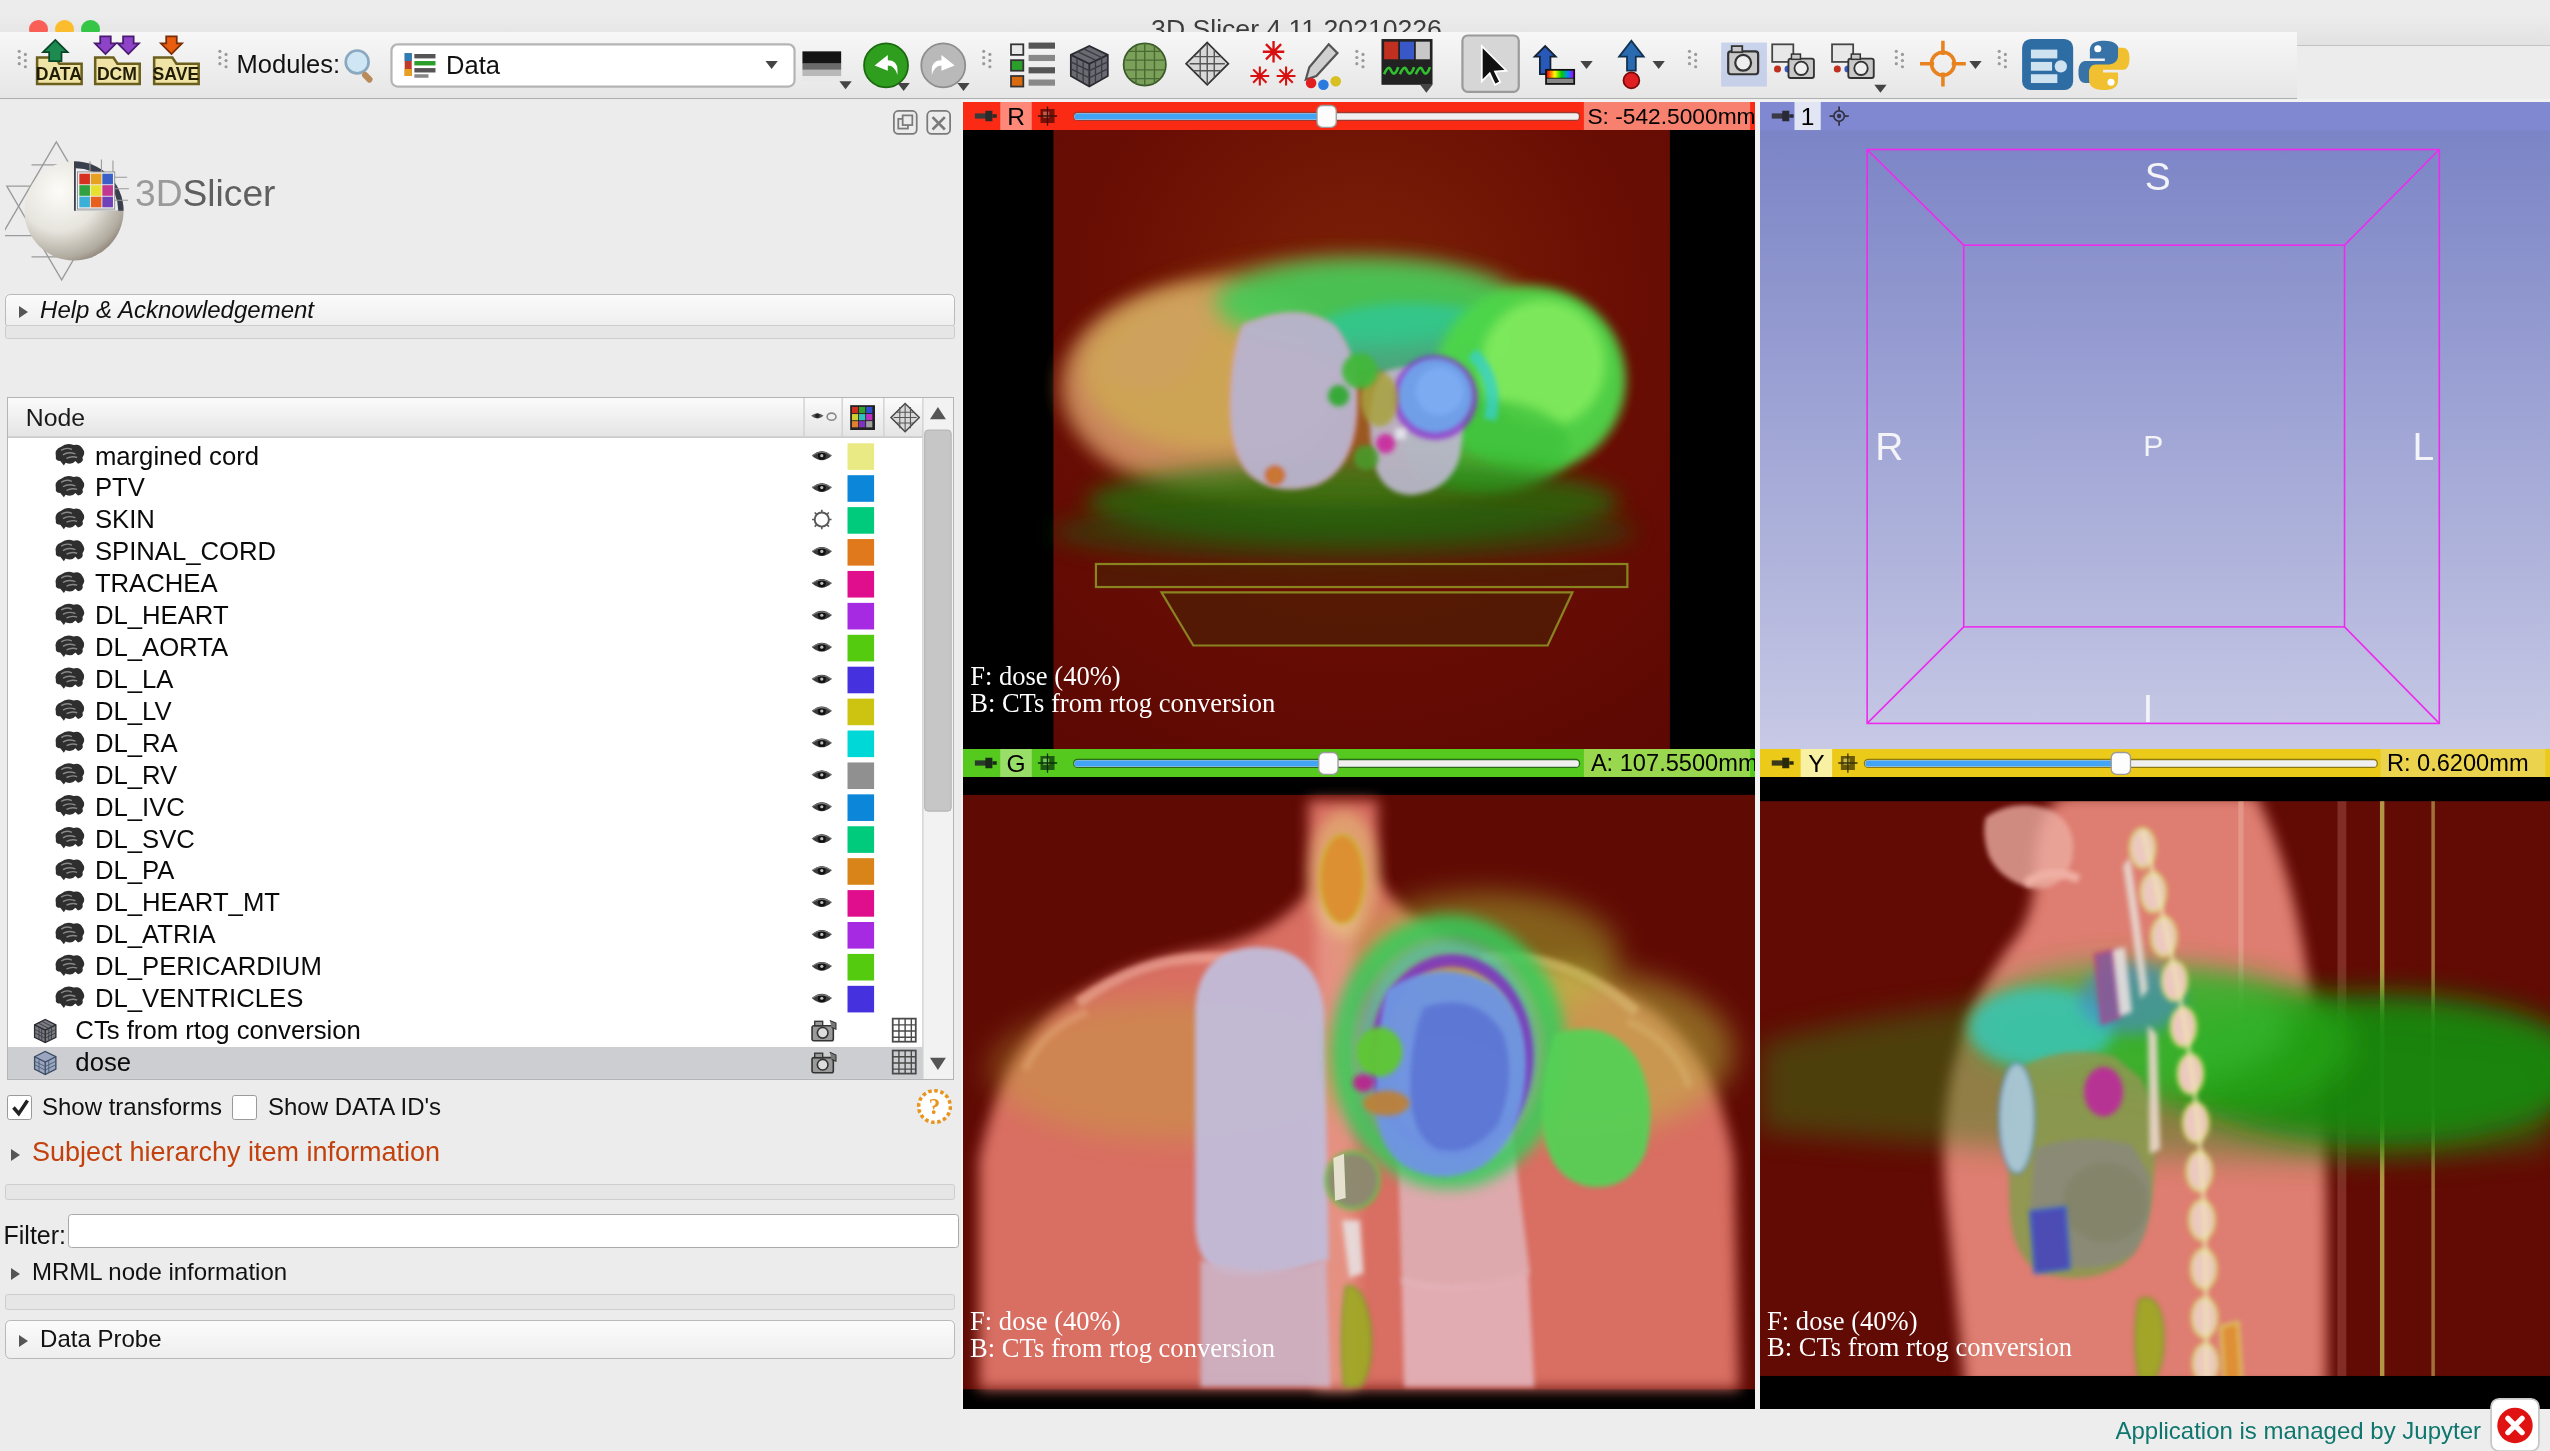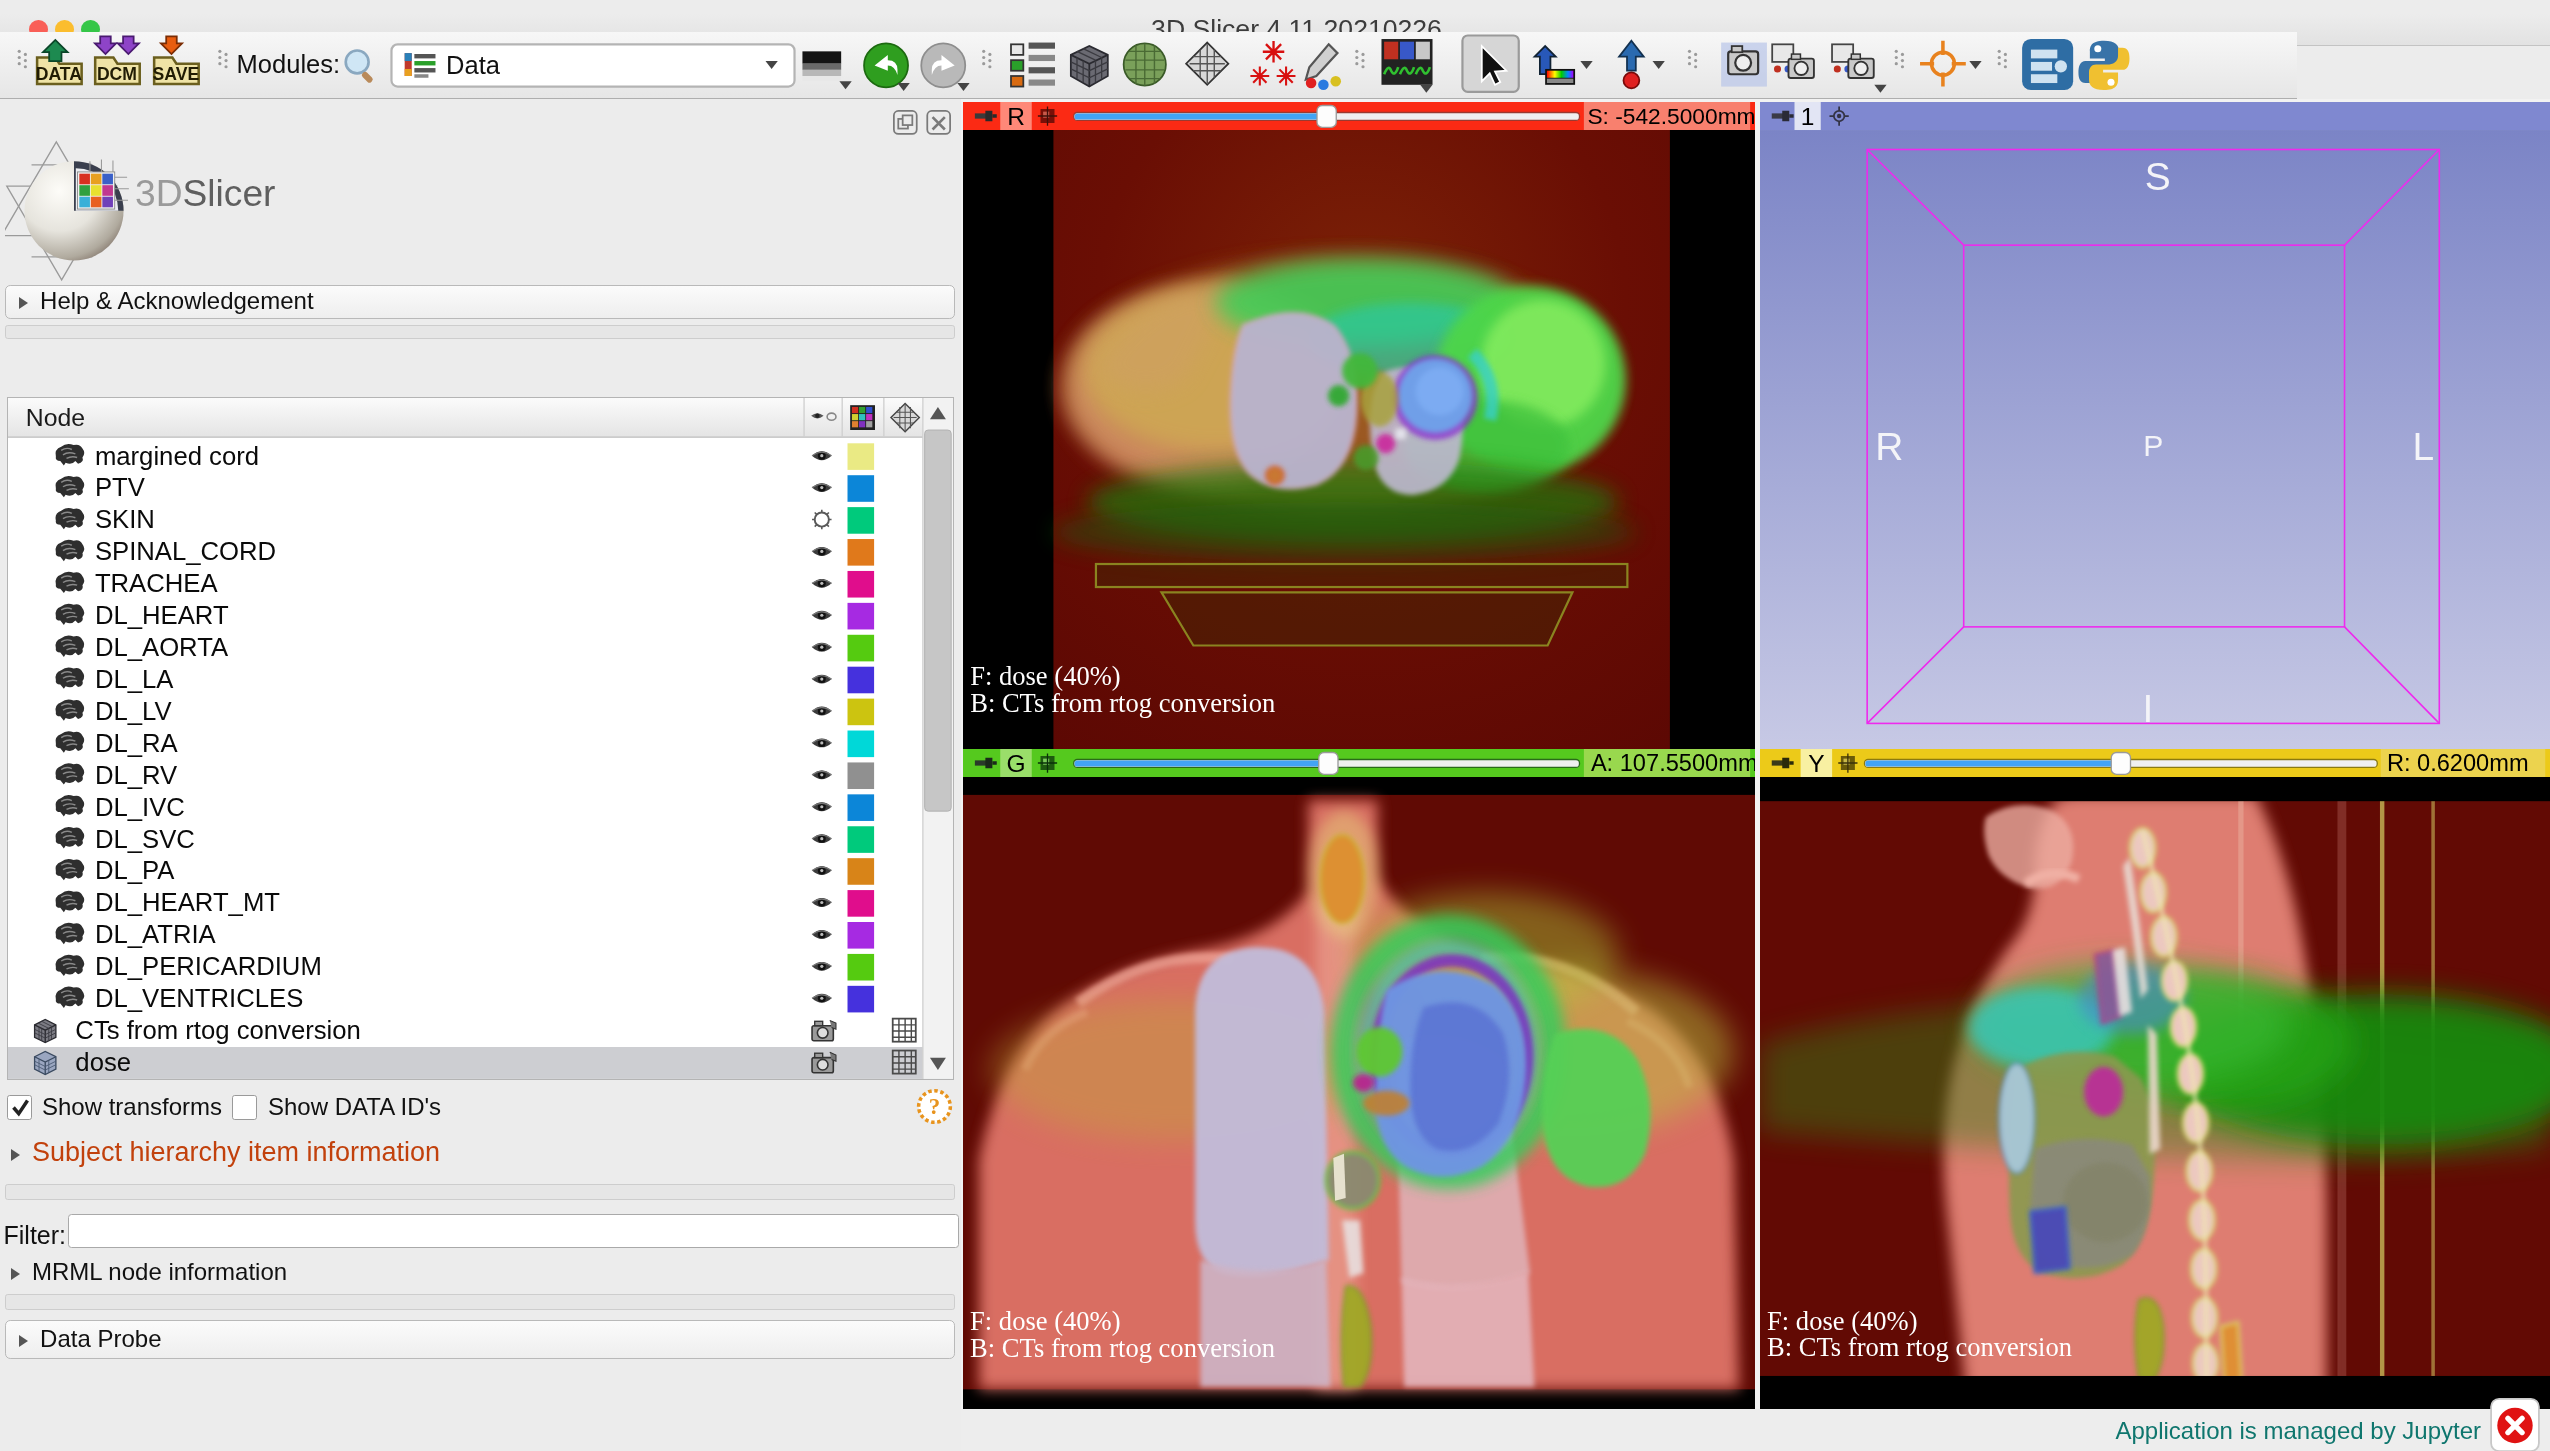--- a/index.html
+++ b/index.html
@@ -268,21 +268,21 @@
         <rect x="97" y="53" width="12" height="12" fill="#e8e030"></rect>
         <rect x="110" y="53" width="12" height="12" fill="#c03890"></rect>
       <rect x="84" y="66" width="12" height="12" fill="#3ab0d8"></rect>
         <rect x="97" y="66" width="12" height="12" fill="#e86020"></rect>
         <rect x="110" y="66" width="12" height="12" fill="#7040b8"></rect>
       <path d="M124 44 L138 44 M124 57 L140 57 M124 70 L139 70 M96 38 L96 26 M109 38 L109 24 M122 38 L122 25" stroke="#999" stroke-width="1.2"></path>
     </g>
     <text x="147" y="77" font-size="42" fill="#9a9a9a" font-family="Liberation Sans">3D<tspan fill="#5f5f5f">Slicer</tspan></text>
   </svg>
 
-  <div class="collapse" style="top:186px;"><span class="tri"></span>Help &amp; Acknowledgement</div>
+  <div class="collapse" style="top:195px;font-style:italic;"><span class="tri"></span>Help &amp; Acknowledgement</div>
   <div class="abs" style="left:5.3px;top:226px;width:948px;height:12.4px;background:#e6e6e6;border:0.9px solid #cdcdcd;border-radius:2.7px;"></div>
 
 
   <div id="tree" class="abs" style="left:7px;top:298px;width:945px;height:681px;background:#ffffff;border:0.9px solid #b4b4b4;">
   <svg width="945" height="681" viewBox="0 0 1066 768" font-family="Liberation Sans">
     <defs>
       <g id="brain">
             <path d="M6 16 Q4 8 12 5 Q18 0 26 3 Q33 1 36 7 Q40 12 36 17 Q38 22 31 24 L28 21 Q24 26 17 23 L15 26 L11 21 Q5 21 6 16 Z" fill="#2e2e2e"></path>
             <path d="M12 9 Q18 5 24 8 M14 14 Q20 10 28 13 M18 18 Q24 15 30 17" stroke="#8a8a8a" stroke-width="1.6" fill="none"></path>
           </g>

